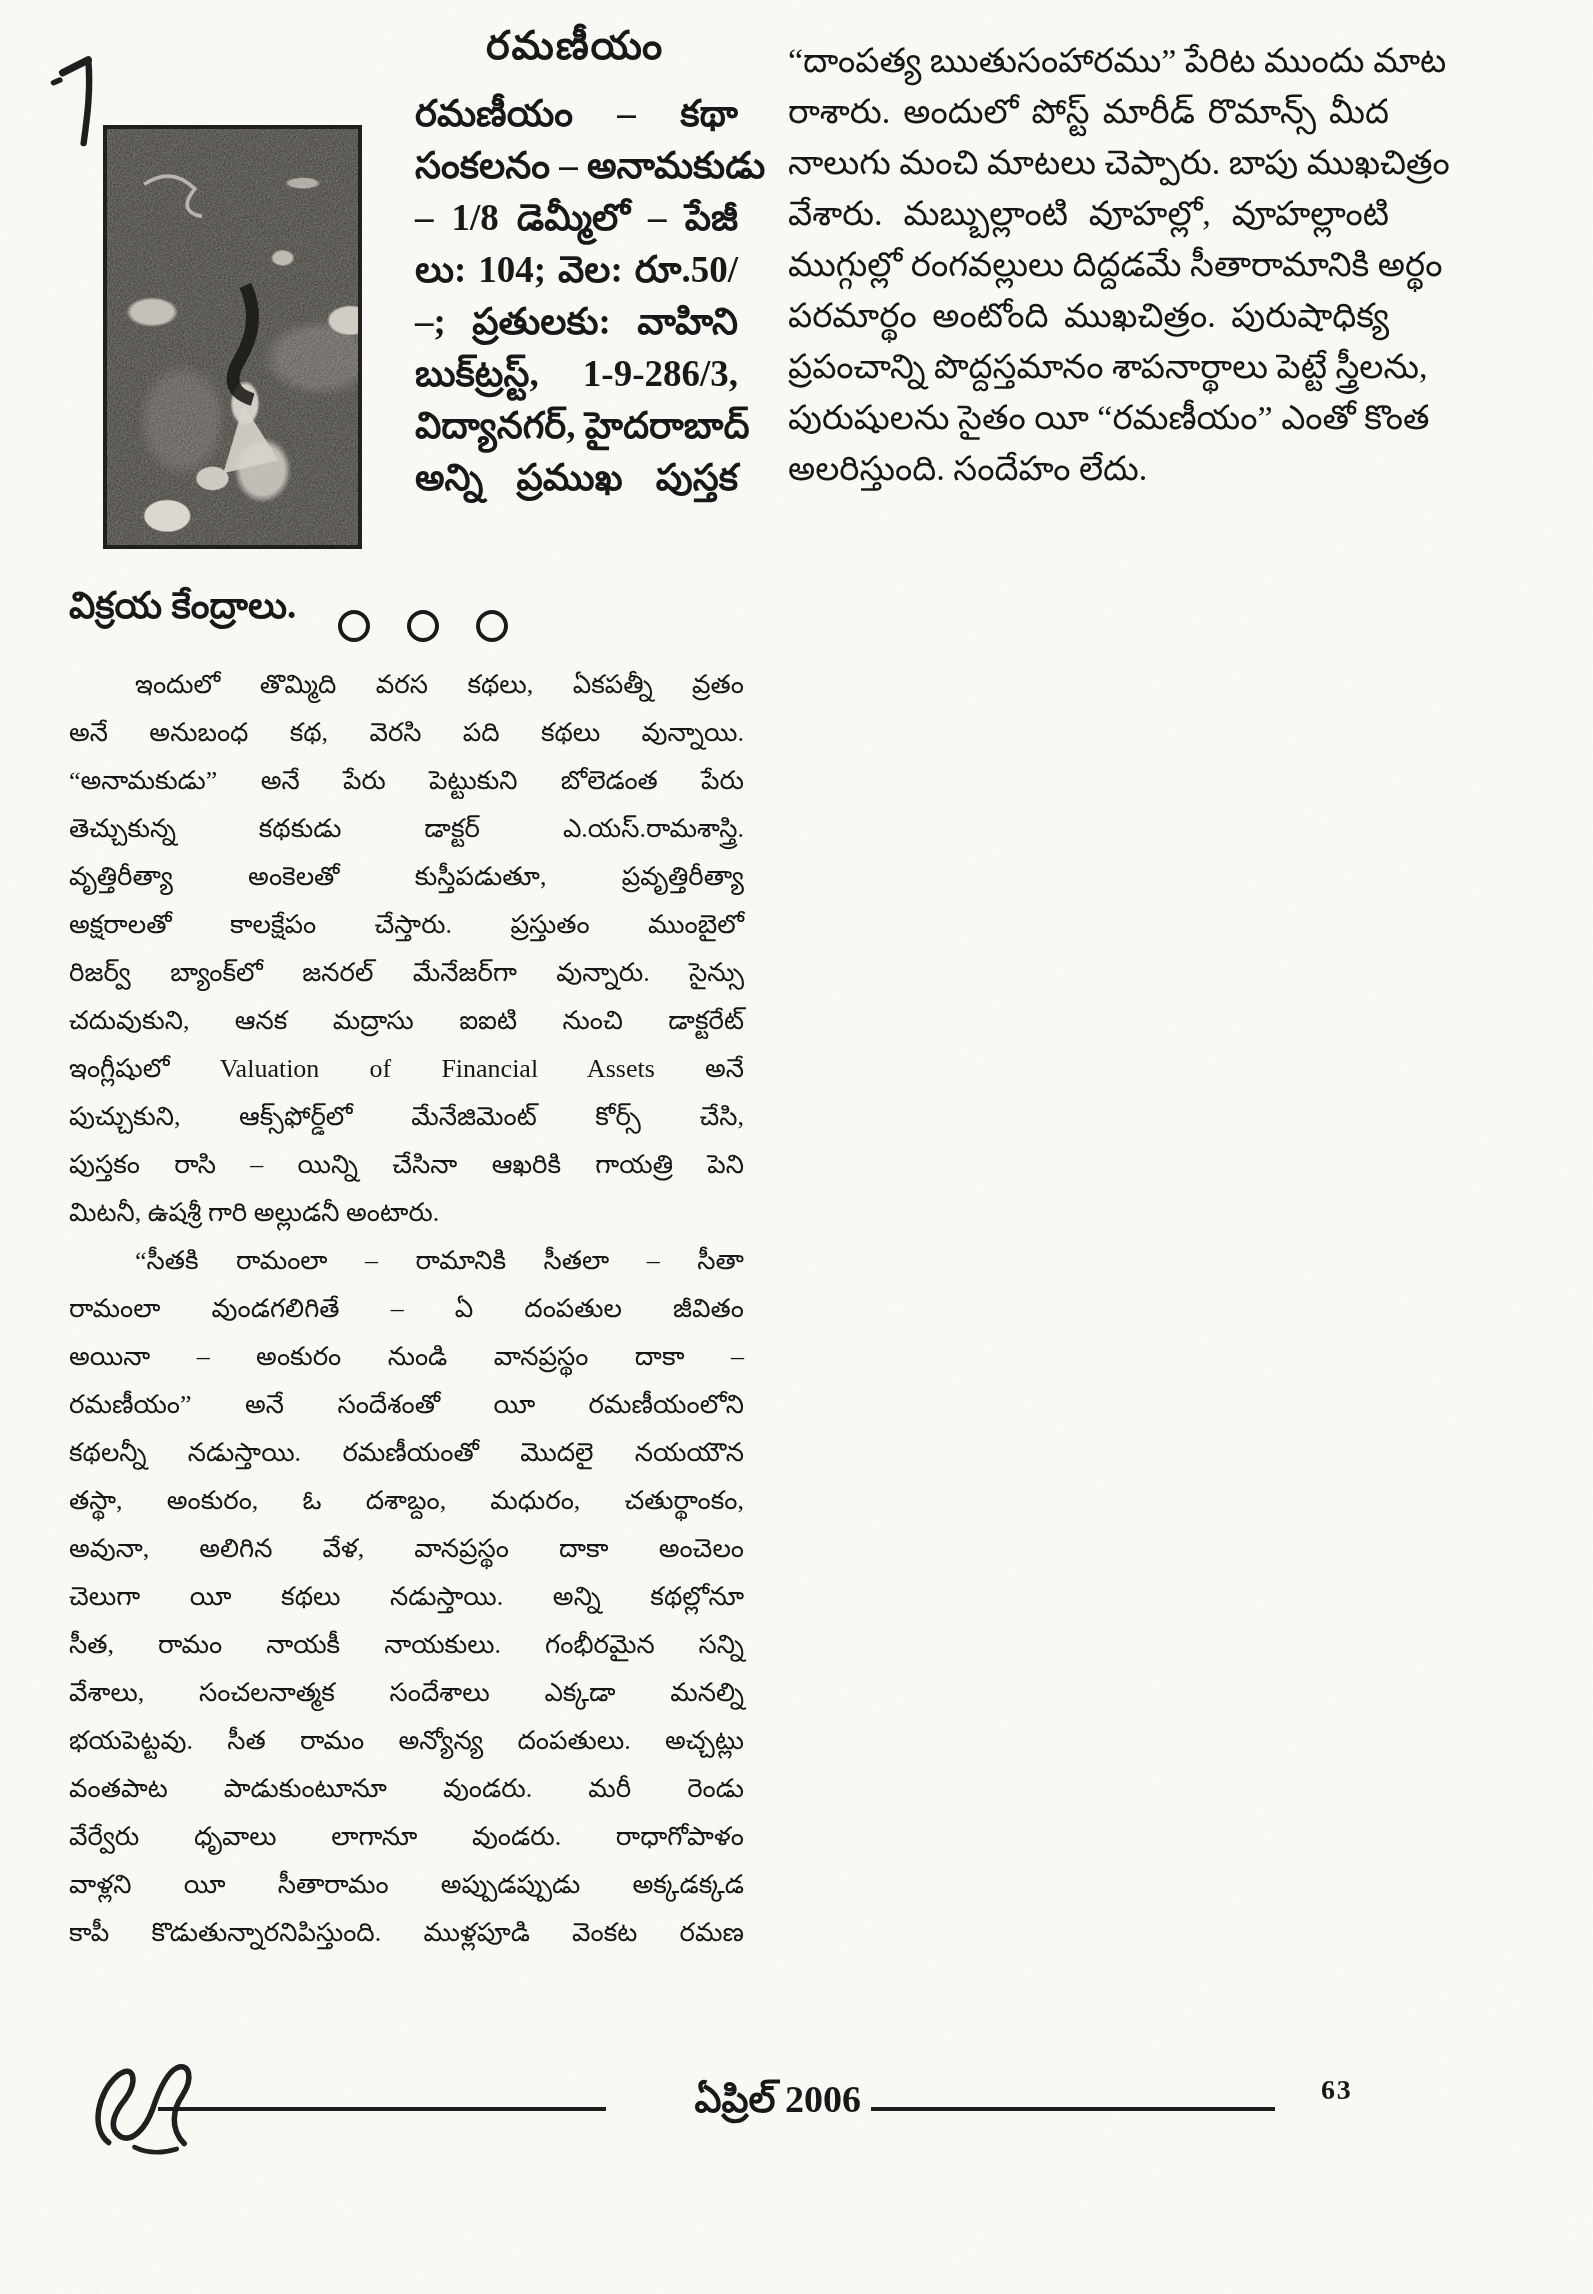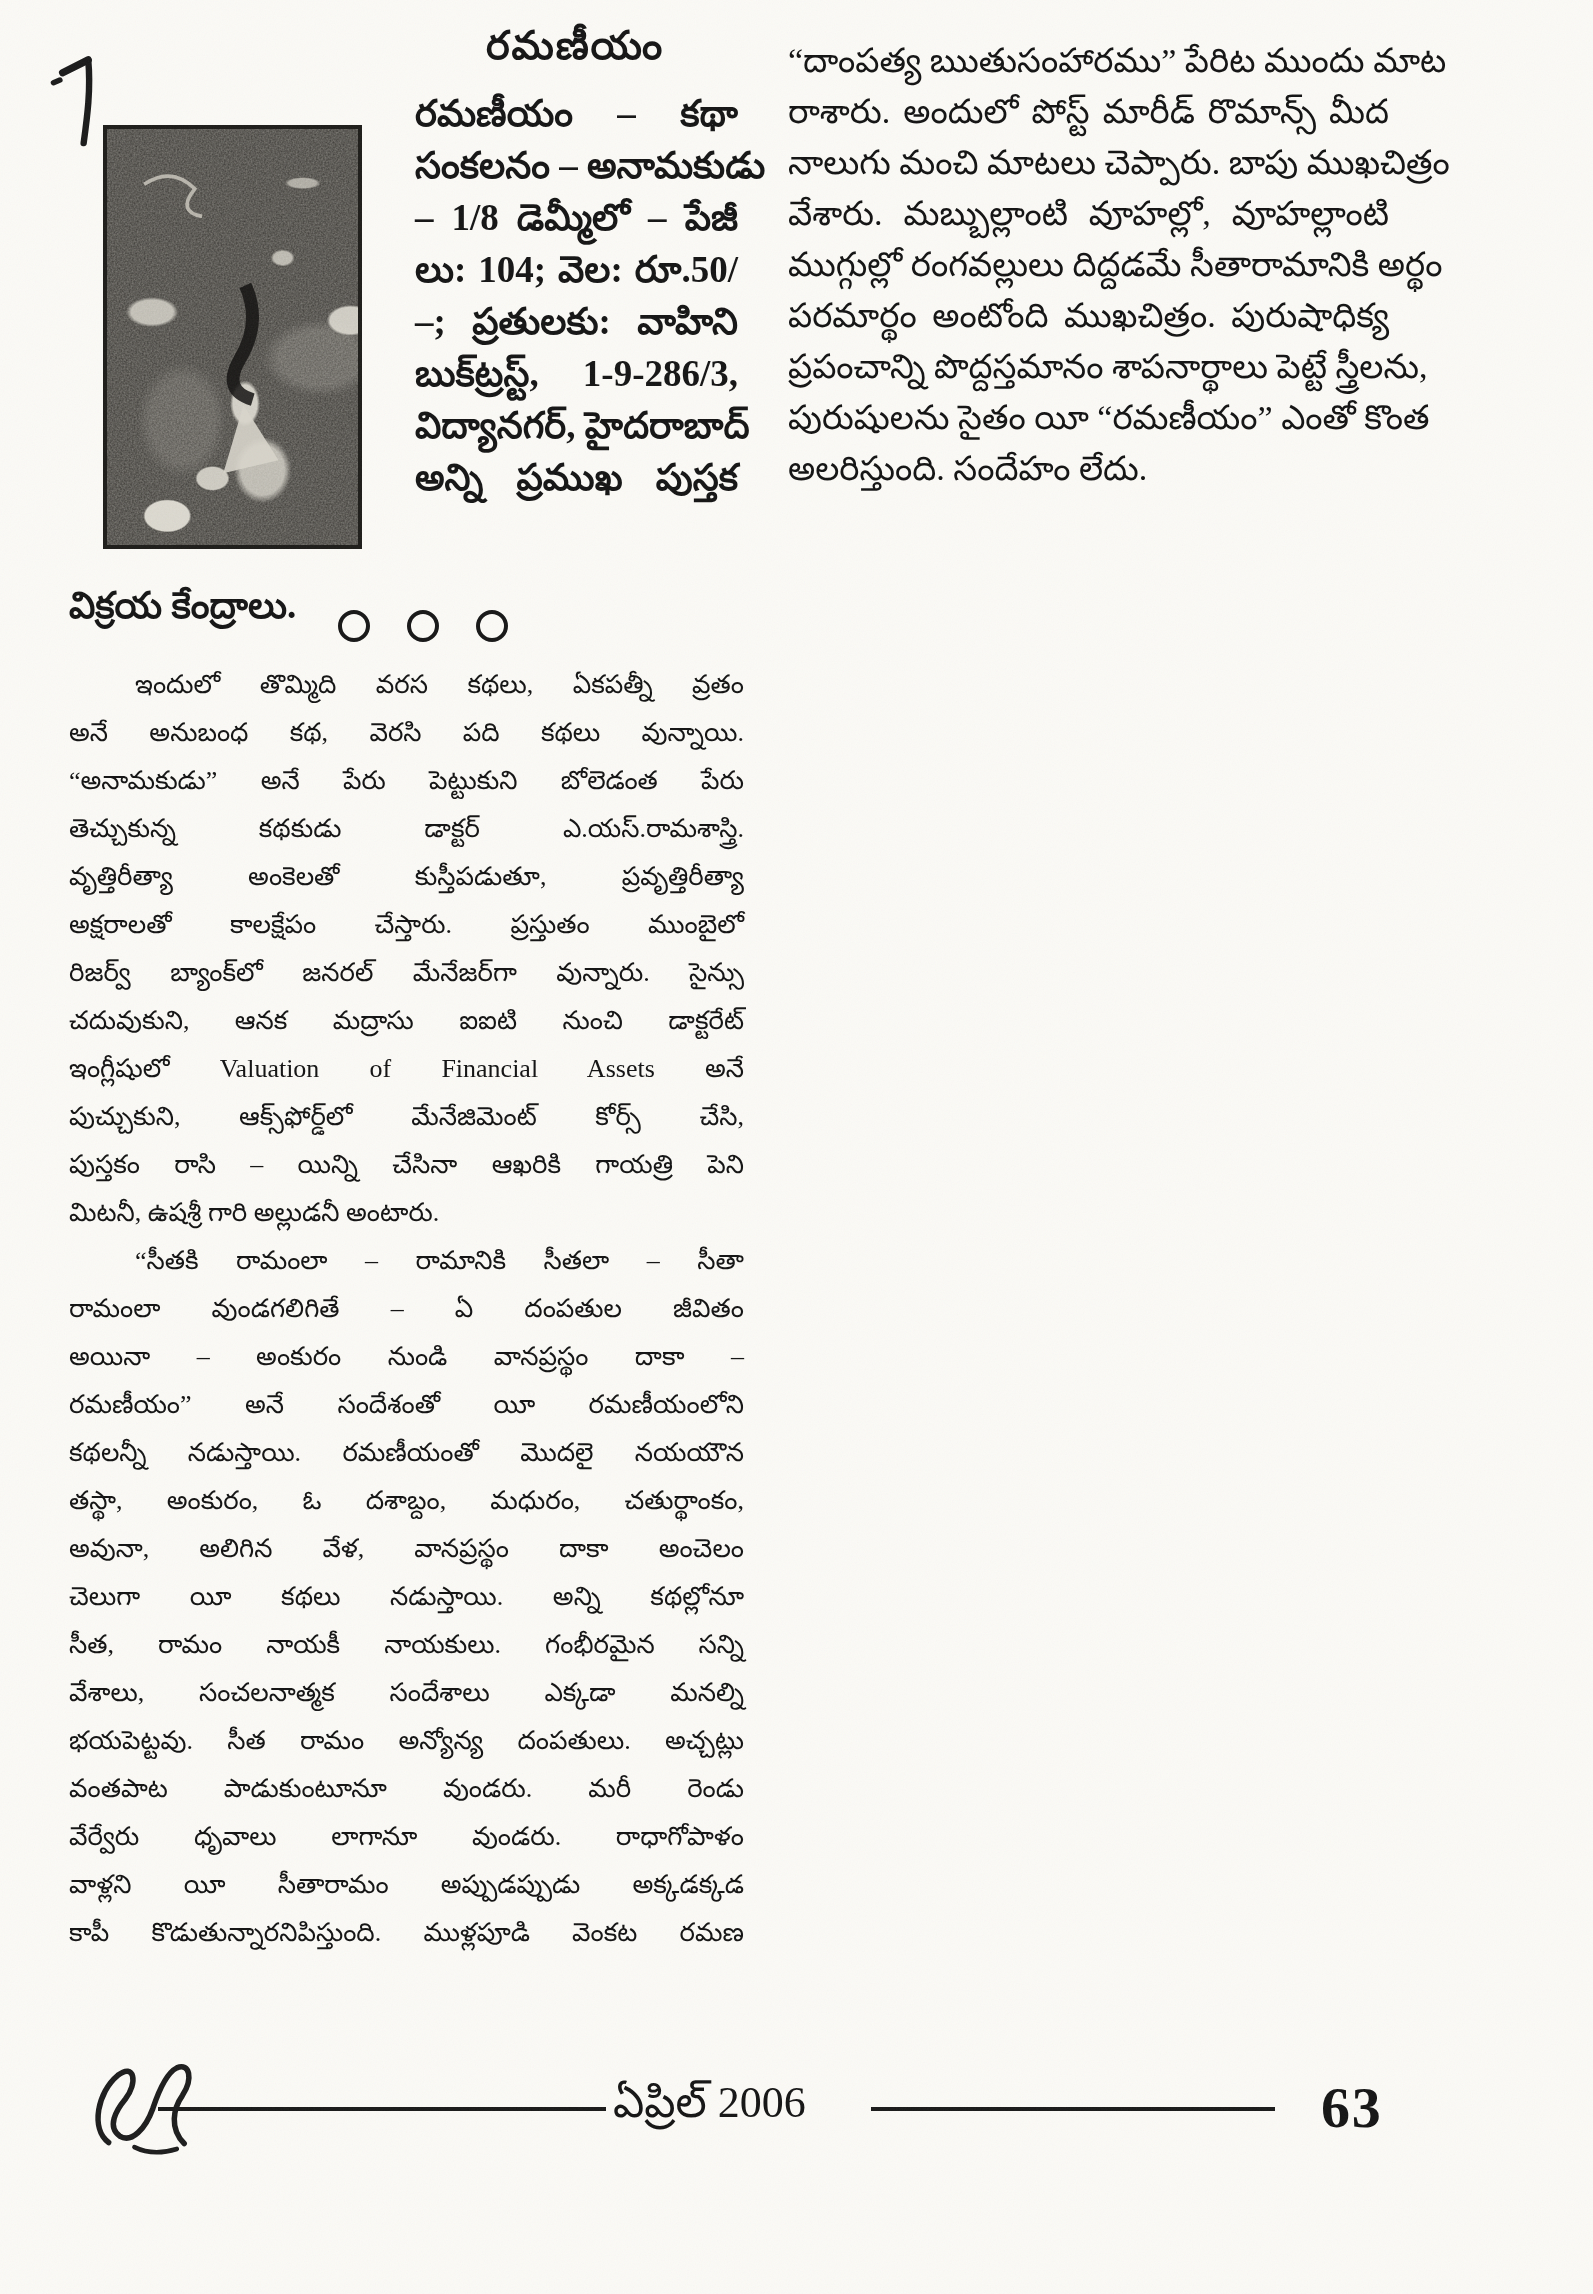--- a/index.html
+++ b/index.html
@@ -61,22 +61,22 @@
     text-align:justify;text-align-last:justify;white-space:nowrap;color:#121212;
   }
   .bline.endp{text-align-last:left;}
   .bline.indent{padding-left:66px;}
 
   
   .sig{left:81px;top:2055px;width:129px;height:106px;}
   .rule{height:3.7px;background:#191919;top:2107px;}
   .rule.r1{left:158px;width:448px;}
   .rule.r2{left:871px;width:404px;}
-  .issue{left:613px;top:2077px;width:248px;text-align:left;font-size:44px;font-weight:normal;}
-  .pageno{left:1321px;top:2074px;width:110px;font-size:58px;font-weight:bold;letter-spacing:1.8px;}
+  .issue{left:613px;top:2077px;width:248px;text-align:right;font-size:38px;font-weight:bold;}
+  .pageno{left:1321px;top:2074px;width:110px;font-size:28px;font-weight:bold;letter-spacing:1.8px;}
 
   .grain{left:0;top:0;width:1593px;height:2295px;pointer-events:none;opacity:.05;}
 </style>
 </head>
 <body>
 
 <div class="abs mark7">
   <svg viewBox="0 0 70 120" xmlns="http://www.w3.org/2000/svg">
     <path d="M6,38 l7,-3" stroke="#1a1a1a" stroke-width="6" fill="none" stroke-linecap="round"></path>
     <path d="M16,27 L44,13" stroke="#1a1a1a" stroke-width="8" fill="none" stroke-linecap="round"></path>

